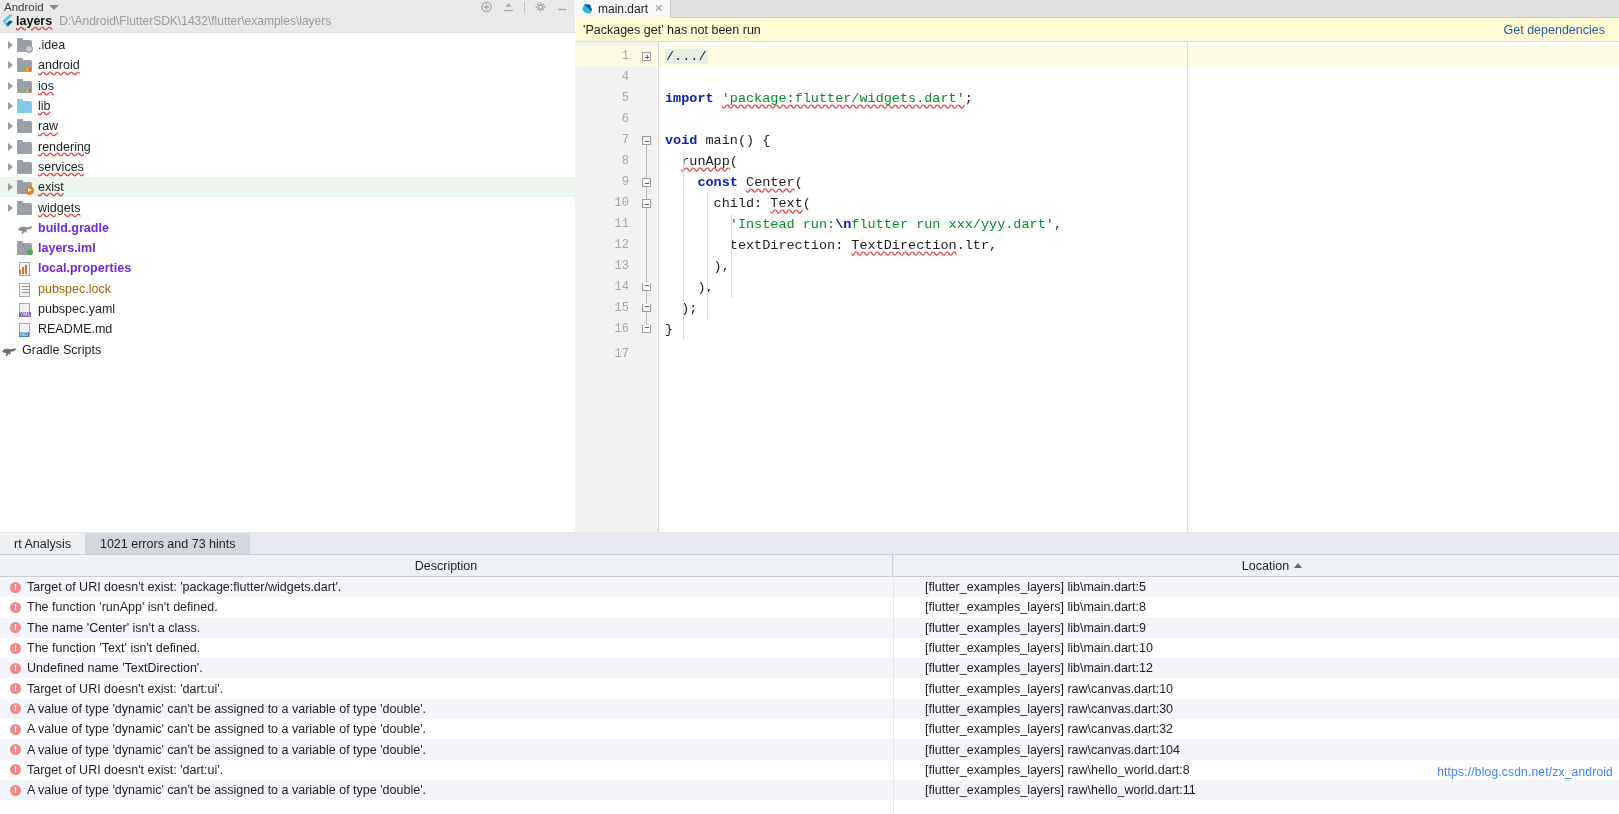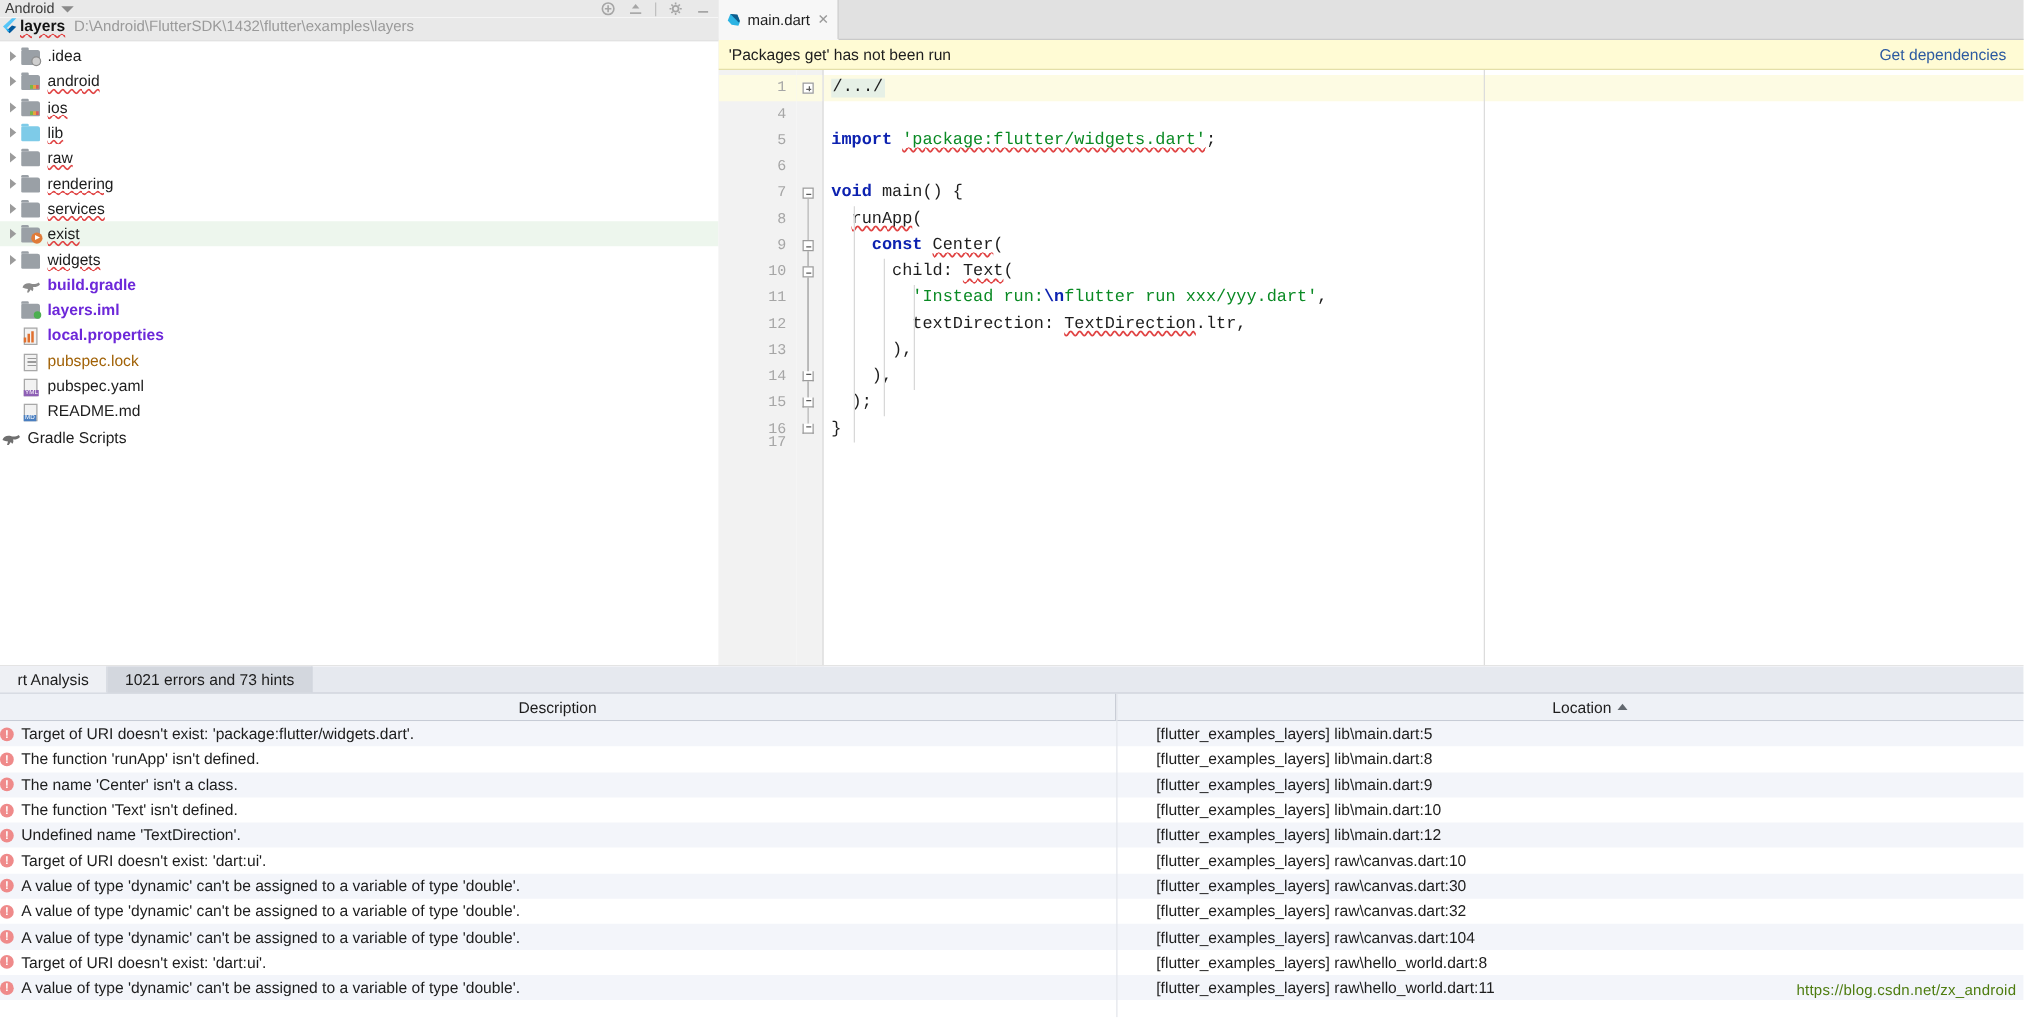--- a/index.html
+++ b/index.html
@@ -102,21 +102,21 @@
   .elephant { position:absolute; top:3px; left:0; width:16px; height:12px; }
   .bars { position:absolute; left:2px; bottom:2px; display:flex; align-items:flex-end; gap:1px; height:9px; }
   .bars s { display:block; width:2px; background:#e0702f; text-decoration:none; }
 
   
   .editor-zone {
     position: absolute; left: 575px; top: 0; width: 1044px; height: 532px;
     background: #ffffff;
   }
   .tabbar {
-    height: 32px; background: #e1e1e1; display: flex; align-items: stretch;
+    height: 18px; background: #e1e1e1; display: flex; align-items: stretch;
     border-bottom: 1px solid #c9c9c9;
   }
   .tab {
     display: flex; align-items: center; gap: 4px; padding: 0 7px 0 6px;
     background: #f7f7f7; border-right: 1px solid #c9c9c9;
     border-bottom: 1px solid #f7f7f7; margin-bottom: -1px;
     font-size: 12px; color: #1d1d1d;
   }
   .tab .dart-ico { width: 13px; height: 13px; flex: 0 0 13px; }
   .tab .closex { color: #9a9a9a; font-size: 11px; margin-left: 2px; }
@@ -219,40 +219,40 @@
   .bp-head .col-loc {
     flex: 1 1 auto; display: flex; align-items: center; justify-content: center; gap: 5px;
   }
   .sort-asc { width:0;height:0;border-left:4px solid transparent;border-right:4px solid transparent;border-bottom:5px solid #62686f; }
   .bp-rows { position: relative; }
   .bp-row {
     height: 20.3px; display: flex; align-items: center; font-size: 12.5px; color: #1d1d1d;
   }
   .bp-row.alt { background: #f3f5fa; }
   .bp-row .cell-desc {
-    flex: 0 0 893px; display: flex; align-items: center; gap: 6px; padding-left: 0;
+    flex: 0 0 893px; display: flex; align-items: center; gap: 6px; padding-left: 10px;
     white-space: nowrap; overflow: hidden;
   }
   .bp-row .cell-loc { flex: 1 1 auto; padding-left: 32px; white-space: nowrap; }
   .err-badge {
     width: 11px; height: 11px; flex: 0 0 11px; border-radius: 50%;
     background: #ef8a8a; position: relative;
   }
   .err-badge:after {
     content: "!"; position: absolute; left: 0; right: 0; top: -1px;
     text-align: center; color: #fff; font-size: 9px; font-weight: bold;
     font-family: "Liberation Sans", sans-serif; line-height: 12px;
   }
   .bp-divider {
     position:absolute; left: 893px; top: 22px; width: 1px; height: 259px; background: #e3e6ec;
   }
   .watermark {
     position: absolute; right: 6px; top: 765px; font-size: 12px;
-    color: #4d7c0f; font-family: "Liberation Sans", sans-serif; letter-spacing: .2px;
-    pointer-events: none; white-space: nowrap; margin-top: 20px;
+    color: #3b82f6; font-family: "Liberation Sans", sans-serif; letter-spacing: .2px;
+    pointer-events: none; white-space: nowrap;
   }
 </style>
 </head>
 <body>
 
 <div id="app">
 
   <div class="topstrip">
     <span class="tw-title">Android</span>
     <span class="caret"></span>
@@ -496,21 +496,21 @@
           <div class="ln" style="top: 88px;">7</div>
           <div class="ln" style="top: 109px;">8</div>
           <div class="ln" style="top: 130px;">9</div>
           <div class="ln" style="top: 151px;">10</div>
           <div class="ln" style="top: 172px;">11</div>
           <div class="ln" style="top: 193px;">12</div>
           <div class="ln" style="top: 214px;">13</div>
           <div class="ln" style="top: 235px;">14</div>
           <div class="ln" style="top: 256px;">15</div>
           <div class="ln" style="top: 277px;">16</div>
-          <div class="ln" style="top: 288px; text-align: right;">17</div>
+          <div class="ln" style="top: 302px; text-align: right;">17</div>
         </div>
       <div class="fold-col" id="foldcol">
           <div class="hl-line" style="top: 4px;"></div>
           <div class="fold-mark plus" style="top: 10px;"></div>
           <div class="fold-mark" style="top: 94px;"></div>
           <div class="fold-arm" style="top: 103px; height: 180px;"></div>
           <div class="fold-tip" style="top: 283px;"></div>
           <div class="fold-mark" style="top: 136px;"></div>
           <div class="fold-arm" style="top: 145px; height: 117px;"></div>
           <div class="fold-tip" style="top: 262px;"></div>

